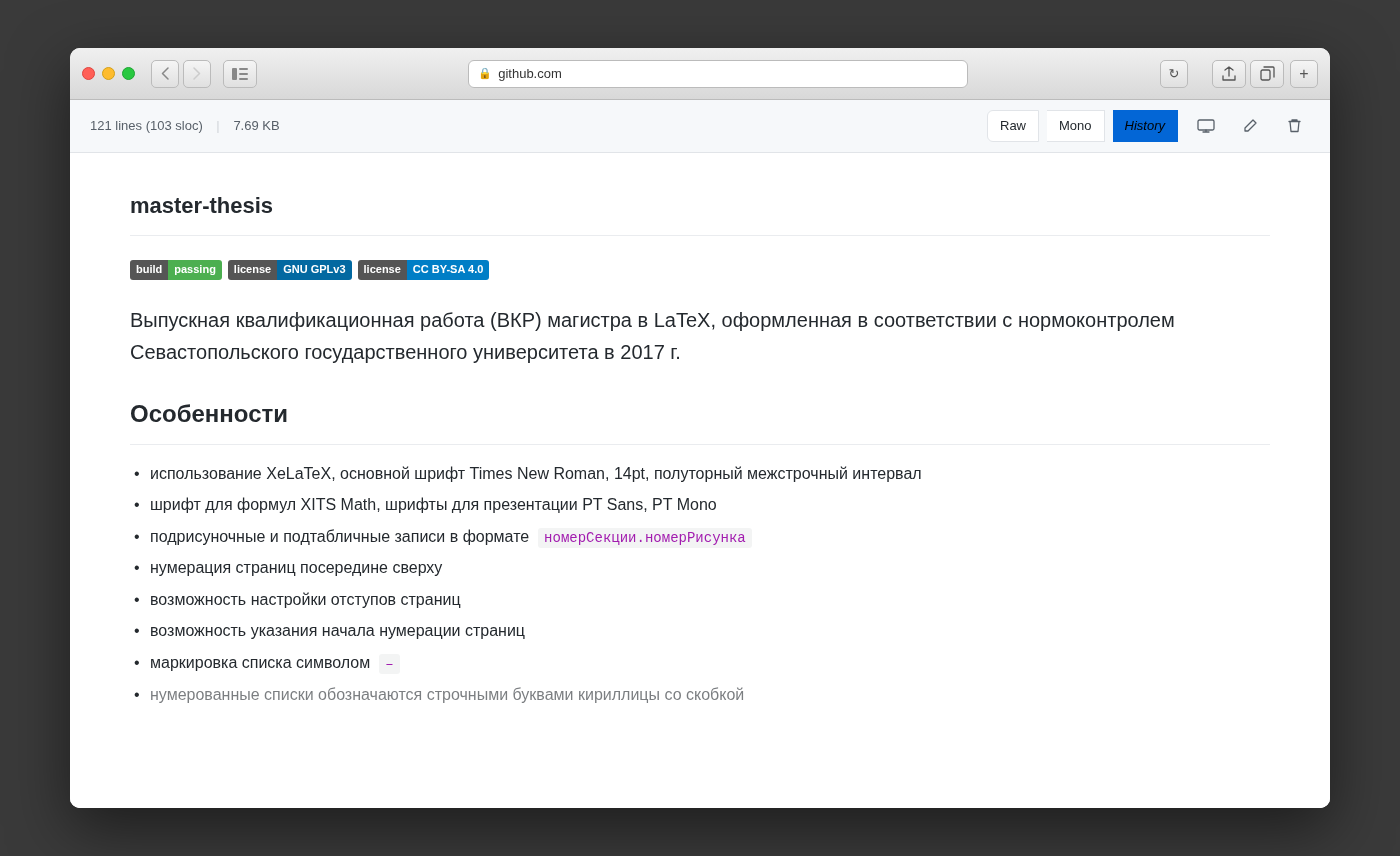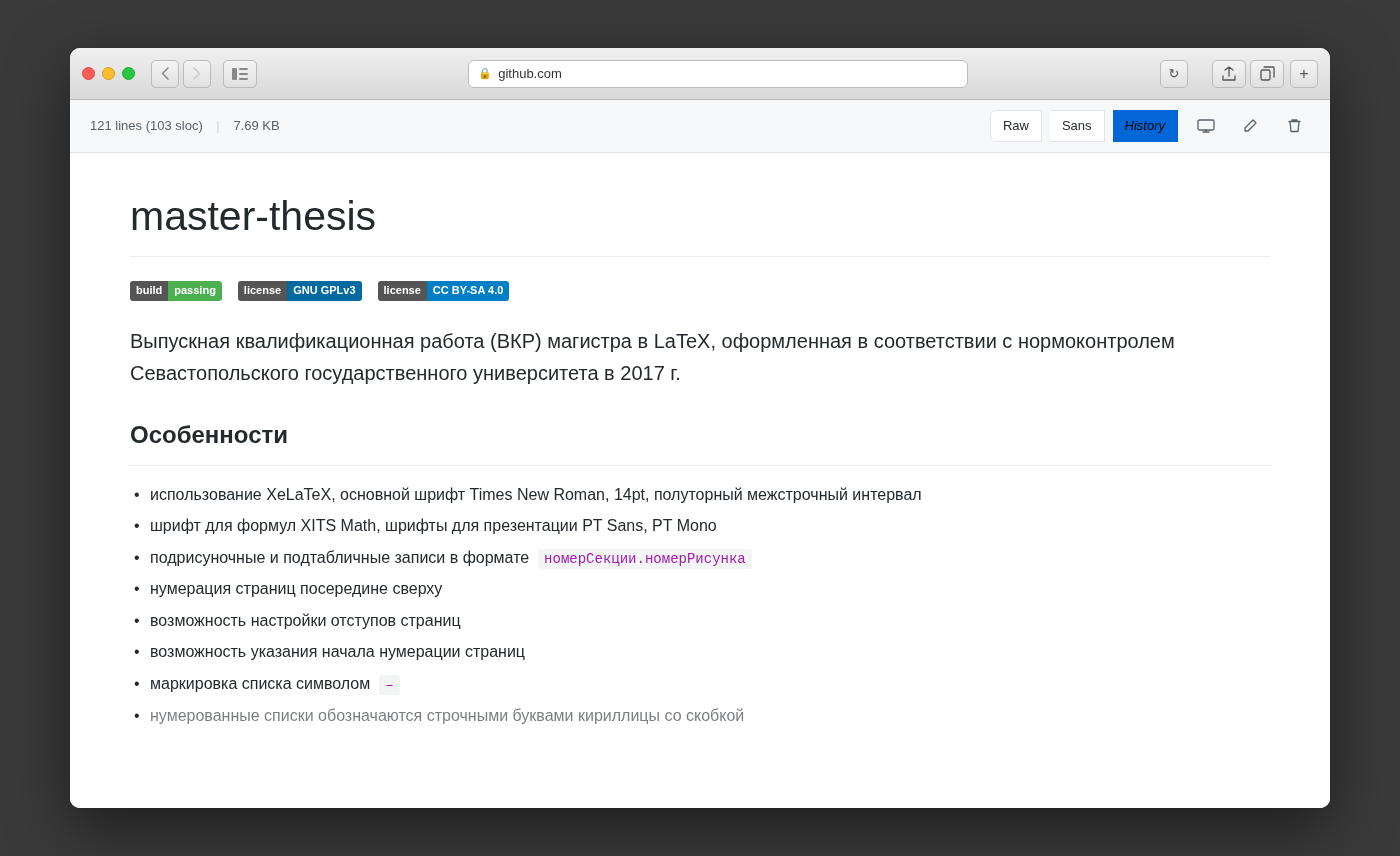--- a/index.html
+++ b/index.html
@@ -239,31 +239,31 @@
 
     
     .content-area {
       flex: 1;
       overflow-y: auto;
       padding: 40px 60px 60px 60px;
       background: #fff;
     }
 
     .readme-title {
-      font-size: 41px;
-      font-weight: 400;
+      font-size: 22px;
+      font-weight: 700;
       color: #24292e;
       margin-bottom: 24px;
       padding-bottom: 16px;
       border-bottom: 1px solid #eaecef;
     }
 
     .badges {
       display: flex;
-      gap: 16px;
+      gap: 6px;
       margin-bottom: 24px;
       flex-wrap: wrap;
     }
 
     .badge {
       display: inline-flex;
       border-radius: 3px;
       overflow: hidden;
       font-size: 11px;
       font-weight: 600;
@@ -416,21 +416,21 @@
   </div>
 
   <div class="file-header">
     <div class="file-meta">
       <span>121 lines (103 sloc)</span>
       <span class="divider">|</span>
       <span>7.69 KB</span>
     </div>
     <div class="file-actions">
       <button class="file-action-btn">Raw</button>
-      <button class="file-action-btn">Sans</button>
+      <button class="file-action-btn">Mono</button>
       <button class="file-action-btn active">History</button>
       <button class="icon-btn">
         <svg width="18" height="14" viewBox="0 0 18 14" fill="none">
           <rect x="1" y="1" width="16" height="10" rx="1.5" stroke="#586069" stroke-width="1.3"></rect>
           <path d="M6 13h6M9 11v2" stroke="#586069" stroke-width="1.3" stroke-linecap="round"></path>
         </svg>
       </button>
       <button class="icon-btn">
         <svg width="15" height="15" viewBox="0 0 15 15" fill="none">
           <path d="M10 2l3 3-8 8H2v-3L10 2z" stroke="#586069" stroke-width="1.3" stroke-linecap="round" stroke-linejoin="round"></path>

